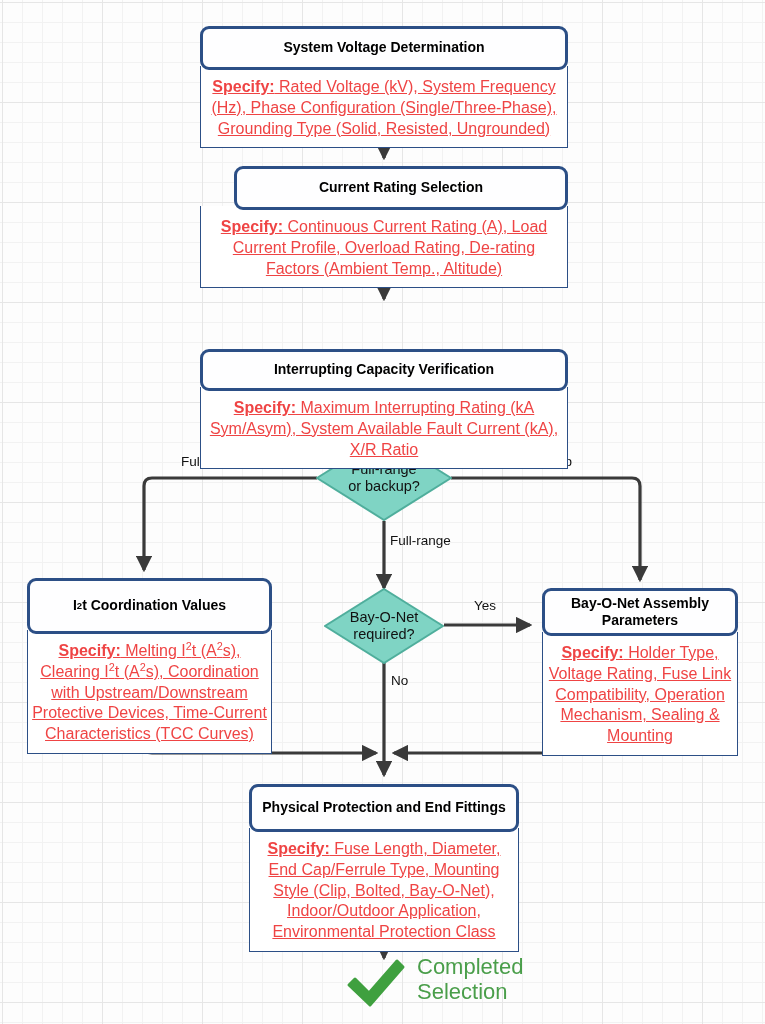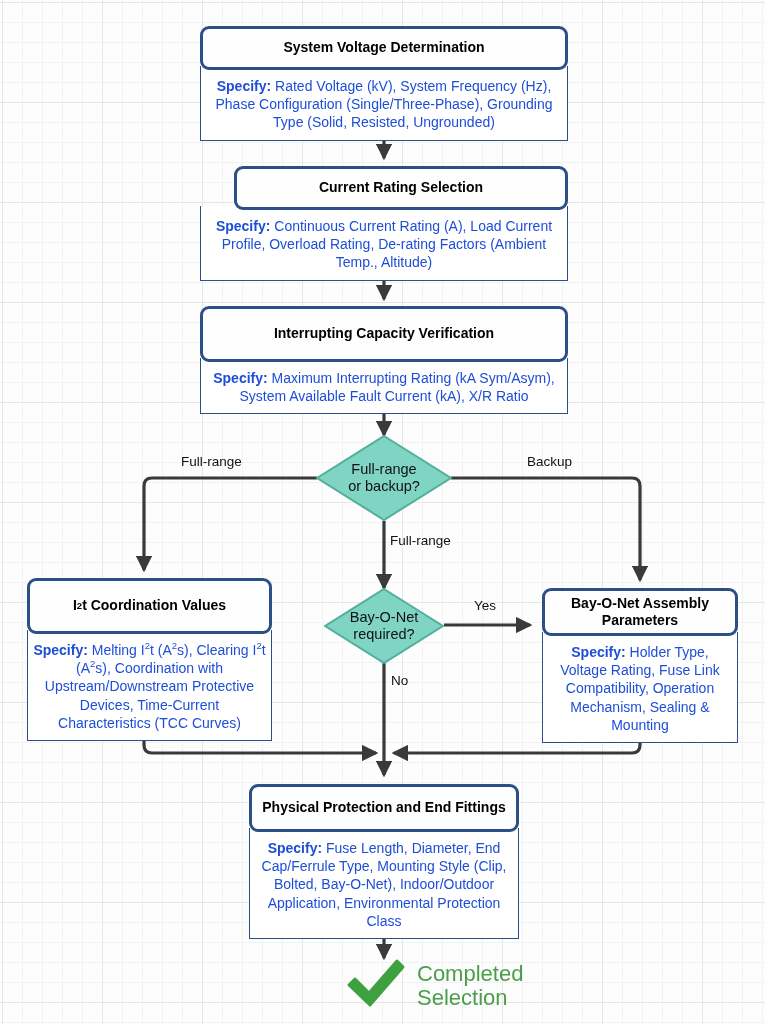--- a/index.html
+++ b/index.html
@@ -51,29 +51,30 @@
     justify-content: center;
     padding: 5px 6px;
     position: relative;
     z-index: 2;
   }
   .node-body {
     box-sizing: border-box;
     border: 1.6px solid #2c4f86;
     border-top: none;
     background: #ffffff;
-    color: #1d4ed8;
-    font-size: 14px;
+    color: #ef4444;
+    font-size: 16px;
     line-height: 1.30;
     text-align: center;
     padding: 7px 4px 8px 4px;
     margin-top: -4px;
     padding-top: 11px;
     position: relative;
     z-index: 1;
+    text-decoration: underline;
   }
   .node-body b { font-weight: bold; }
   sup { font-size: 0.68em; vertical-align: super; line-height: 0; }
 
   
   .diamond-wrap {
     position: absolute;
   }
   .diamond-wrap svg { display: block; }
   .diamond-label {
@@ -96,21 +97,21 @@
     font-size: 13.5px;
     color: #111111;
     white-space: nowrap;
     background: transparent;
   }
 
   
   .terminator {
     position: absolute;
     display: flex;
-    align-items: flex-end;
+    align-items: flex-start;
     gap: 10px;
   }
   .check-icon {
     width: 62px;
     height: 56px;
     flex: 0 0 auto;
   }
   .terminator-text {
     font-size: 22px;
     line-height: 1.12;
@@ -163,21 +164,21 @@
   </div>
 
   <div class="node" style="left:200px; top:166px; width:368px;">
     <div class="node-head" style="height:44px;margin-left:34px;">Current Rating Selection</div>
     <div class="node-body">
       <b>Specify:</b><span> Continuous Current Rating (A), Load Current Profile, Overload Rating, De-rating Factors (Ambient Temp., Altitude)</span>
     </div>
   </div>
 
   <div class="node" style="left:200px; top:306px; width:368px;">
-    <div class="node-head" style="height:56px;">Interrupting Capacity Verification</div>
+    <div class="node-head" style="height:42px;margin-top:43px;">Interrupting Capacity Verification</div>
     <div class="node-body">
       <b>Specify:</b><span> Maximum Interrupting Rating (kA Sym/Asym), System Available Fault Current (kA), X/R Ratio</span>
     </div>
   </div>
 
   <div class="diamond-wrap" style="left:316px; top:435px; width:136px; height:86px;">
     <svg width="136" height="86" viewBox="0 0 136 86">
       <polygon points="68,1 135,43 68,85 1,43" fill="#7fd4c4" stroke="#4fae9c" stroke-width="2"></polygon>
     </svg>
     <div class="diamond-label">

